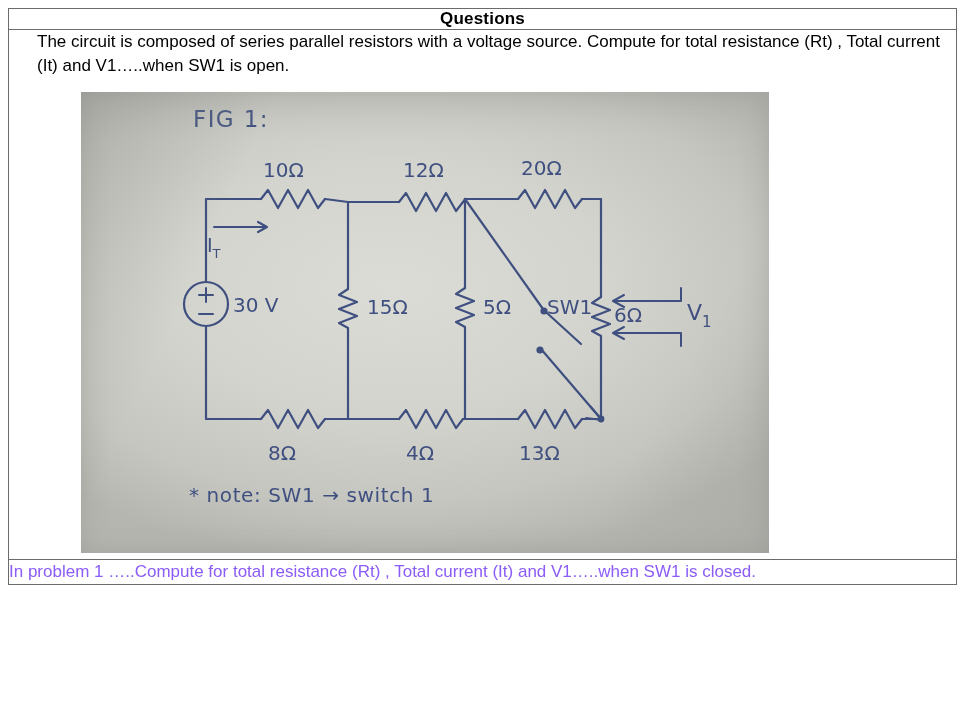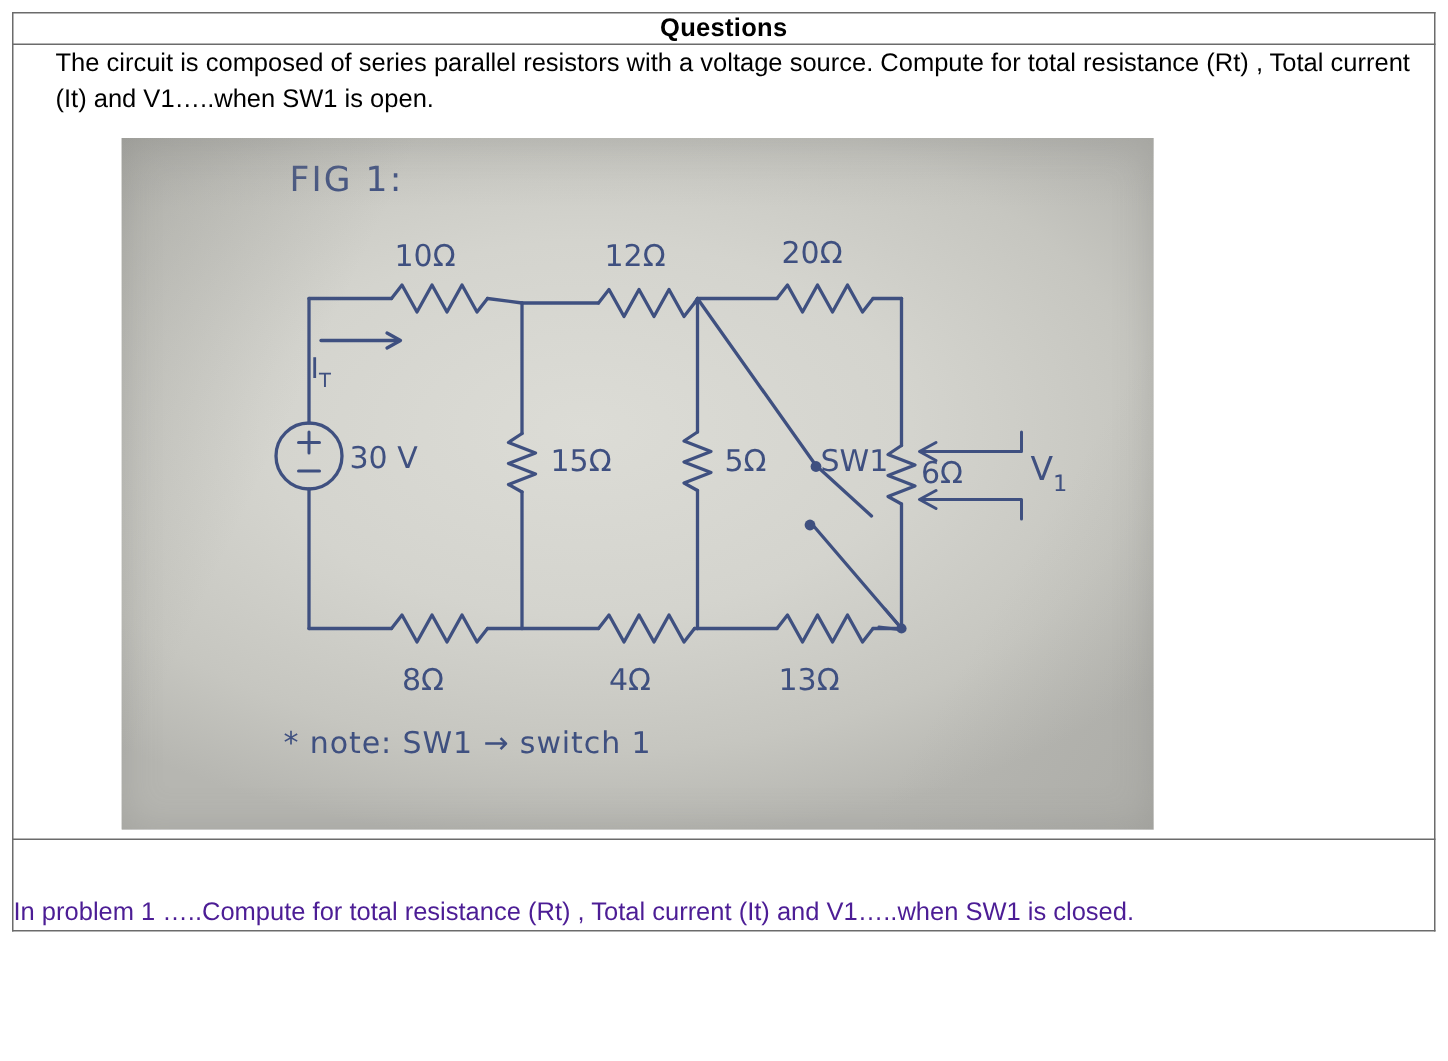--- a/index.html
+++ b/index.html
@@ -50,23 +50,22 @@
     font-size: 17px;
     line-height: 1.42;
     color: #000;
     margin-left: 28px;
   }
   .closed-cell {
     padding: 10px 10px 22px 12px;
   }
   .closed-text {
     font-size: 17px;
-    color: #4c1d95;
+    color: #8b5cf6;
     line-height: 1.4;
-    margin-top: 36px;
   }
   
   .photo-wrap {
     margin: 14px 0 6px 72px;
     width: 688px;
     height: 461px;
     position: relative;
   }
   .photo {
     position: absolute;

